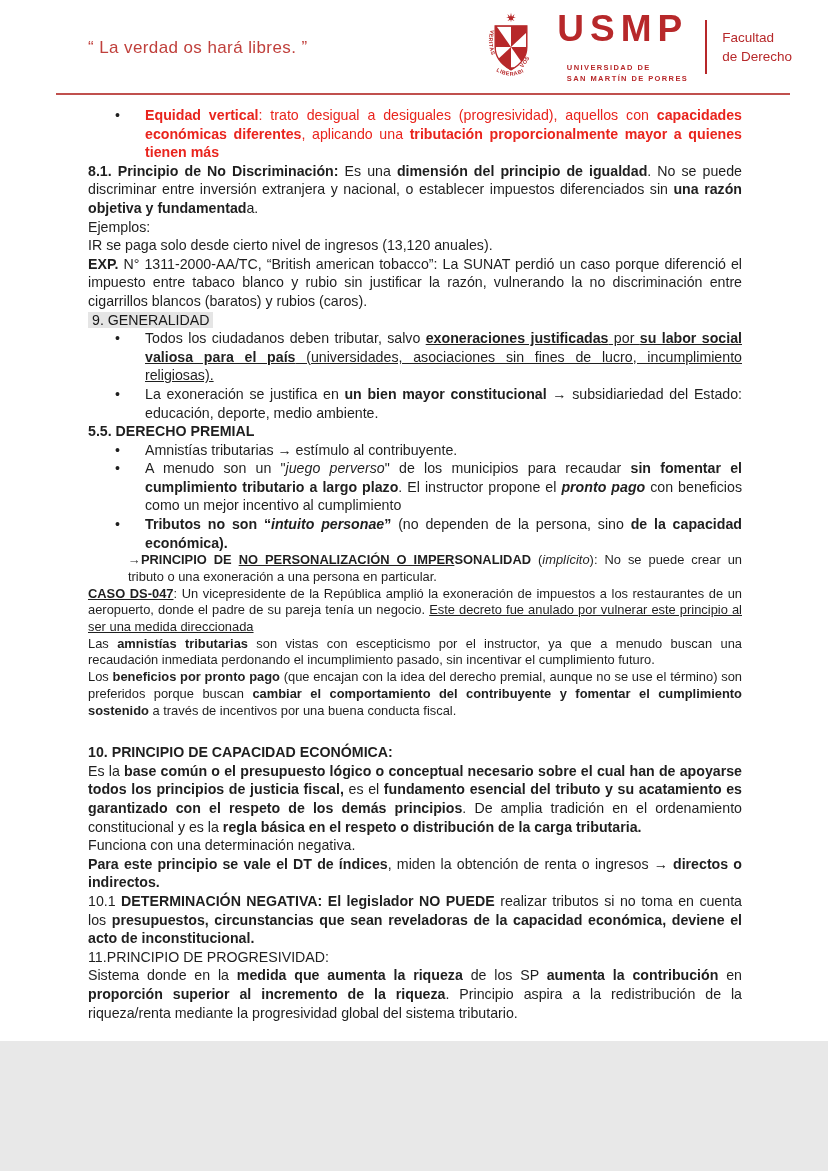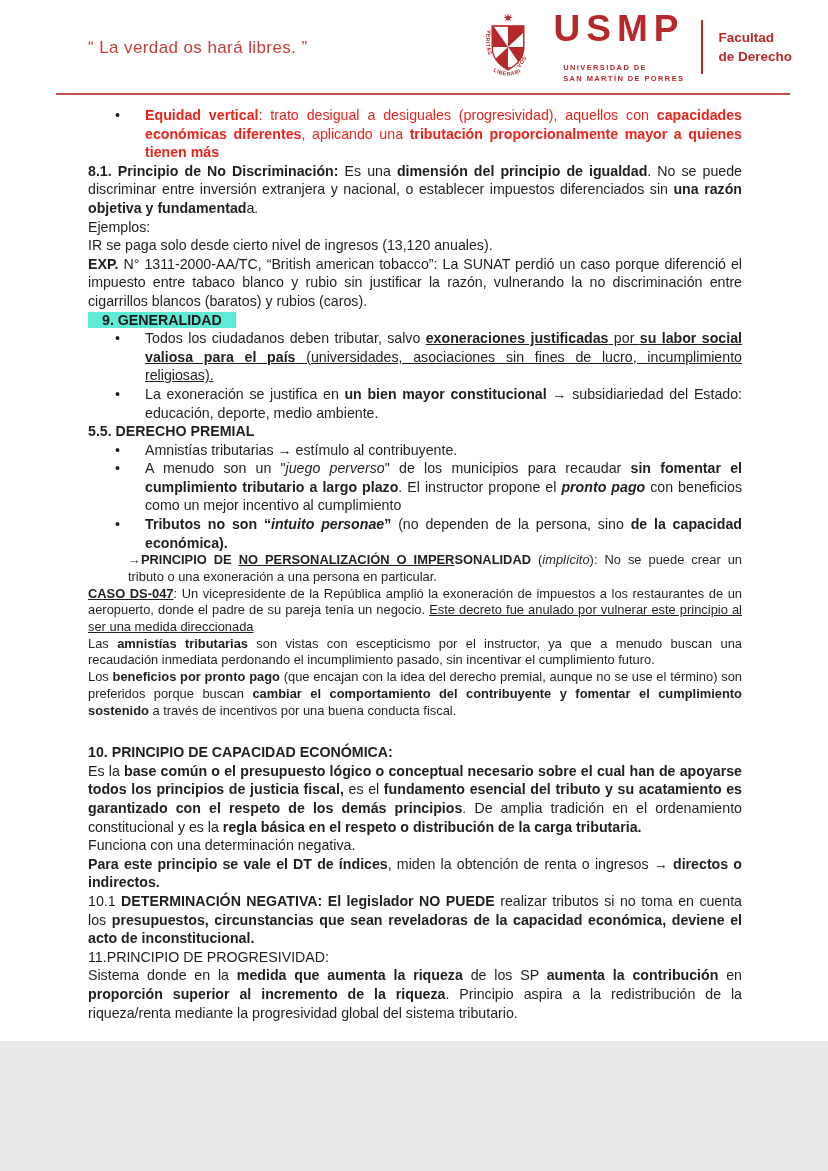--- a/index.html
+++ b/index.html
@@ -25,21 +25,21 @@
   .wordmark-block{display:flex;flex-direction:column;align-items:flex-end;}
   .acronym{
     font-size:37px;font-weight:bold;color:#b7282a;
     letter-spacing:6px;line-height:1;
   }
   .subtitle{
     margin-top:16px;font-size:7.5px;font-weight:bold;color:#b7282a;
     letter-spacing:1.4px;line-height:1.45;
   }
   .logo-divider{width:2px;height:54px;background:#b7282a;margin:0 6px 0 8px;}
-  .faculty{font-size:13.5px;color:#b7282a;line-height:1.45;font-weight:bold;}
+  .faculty{font-size:13.5px;color:#b7282a;line-height:1.45;}
   .header-rule{
     position:absolute;top:93px;left:56px;width:734px;height:2px;
     background:#c0504d;
   }
   
   .doc-body{
     position:absolute;left:88px;top:106px;width:654px;
   }
   .para{
     font-size:14.2px;line-height:18.6px;text-align:justify;
@@ -49,21 +49,21 @@
   .para.bullet::before{
     content:"•";position:absolute;left:27px;top:0;
     font-size:14.2px;
   }
   .para.sub{padding-left:40px;}
   .para.spacer{height:24px;}
   .s-b{font-weight:bold;}
   .s-u{text-decoration:underline;}
   .s-i{font-style:italic;}
   .s-r{color:#e9241d;}
-  .s-hl{background:#5eead4;color:#181818;font-weight:bold;padding:0 14px;}
+  .s-hl{background:#e5e5e5;color:#181818;font-weight:normal;padding:0 4px;}
   
   .page-badge{
     position:absolute;top:1080px;right:46px;
     width:34px;height:34px;border-radius:50%;
     border:1.5px solid #c57f7b;background:#fff;
     display:flex;align-items:center;justify-content:flex-start;
     font-size:10px;font-weight:bold;color:#a21caf;
   }
   .footer-rule{
     position:absolute;top:1127px;left:52px;width:722px;height:2px;

